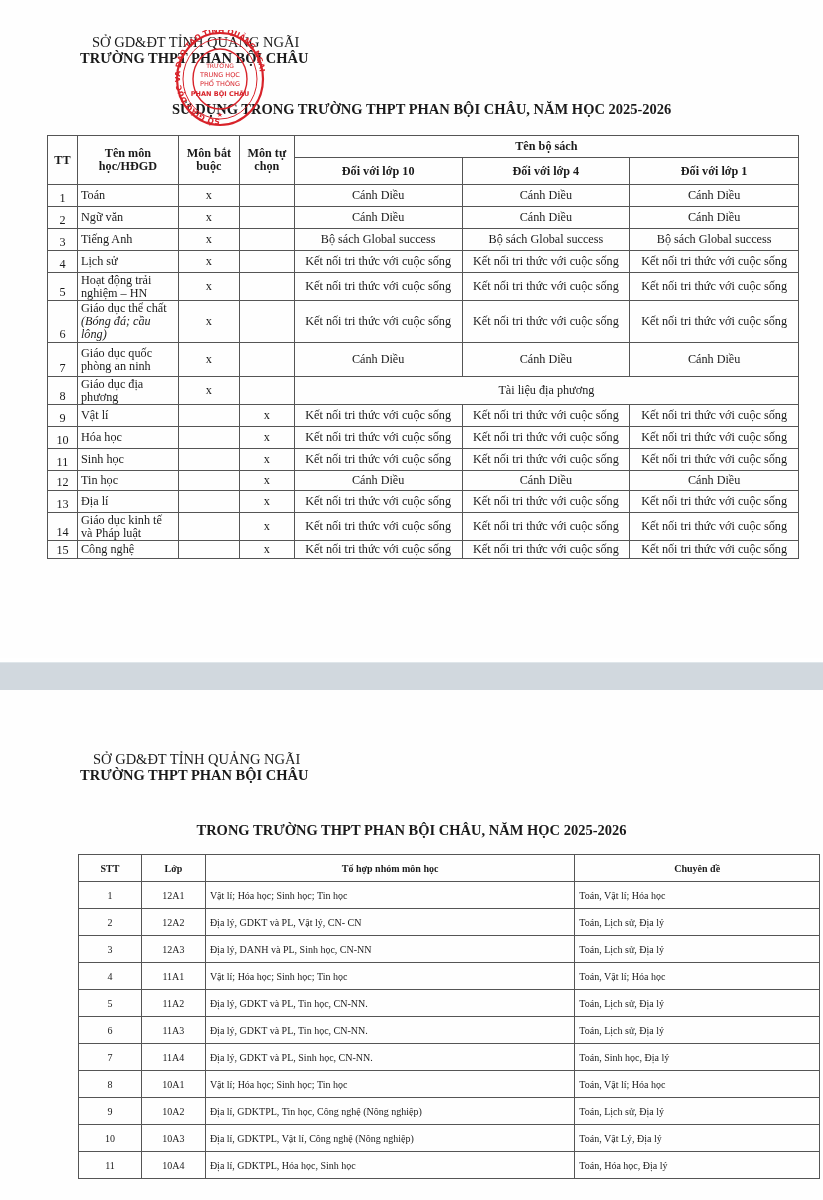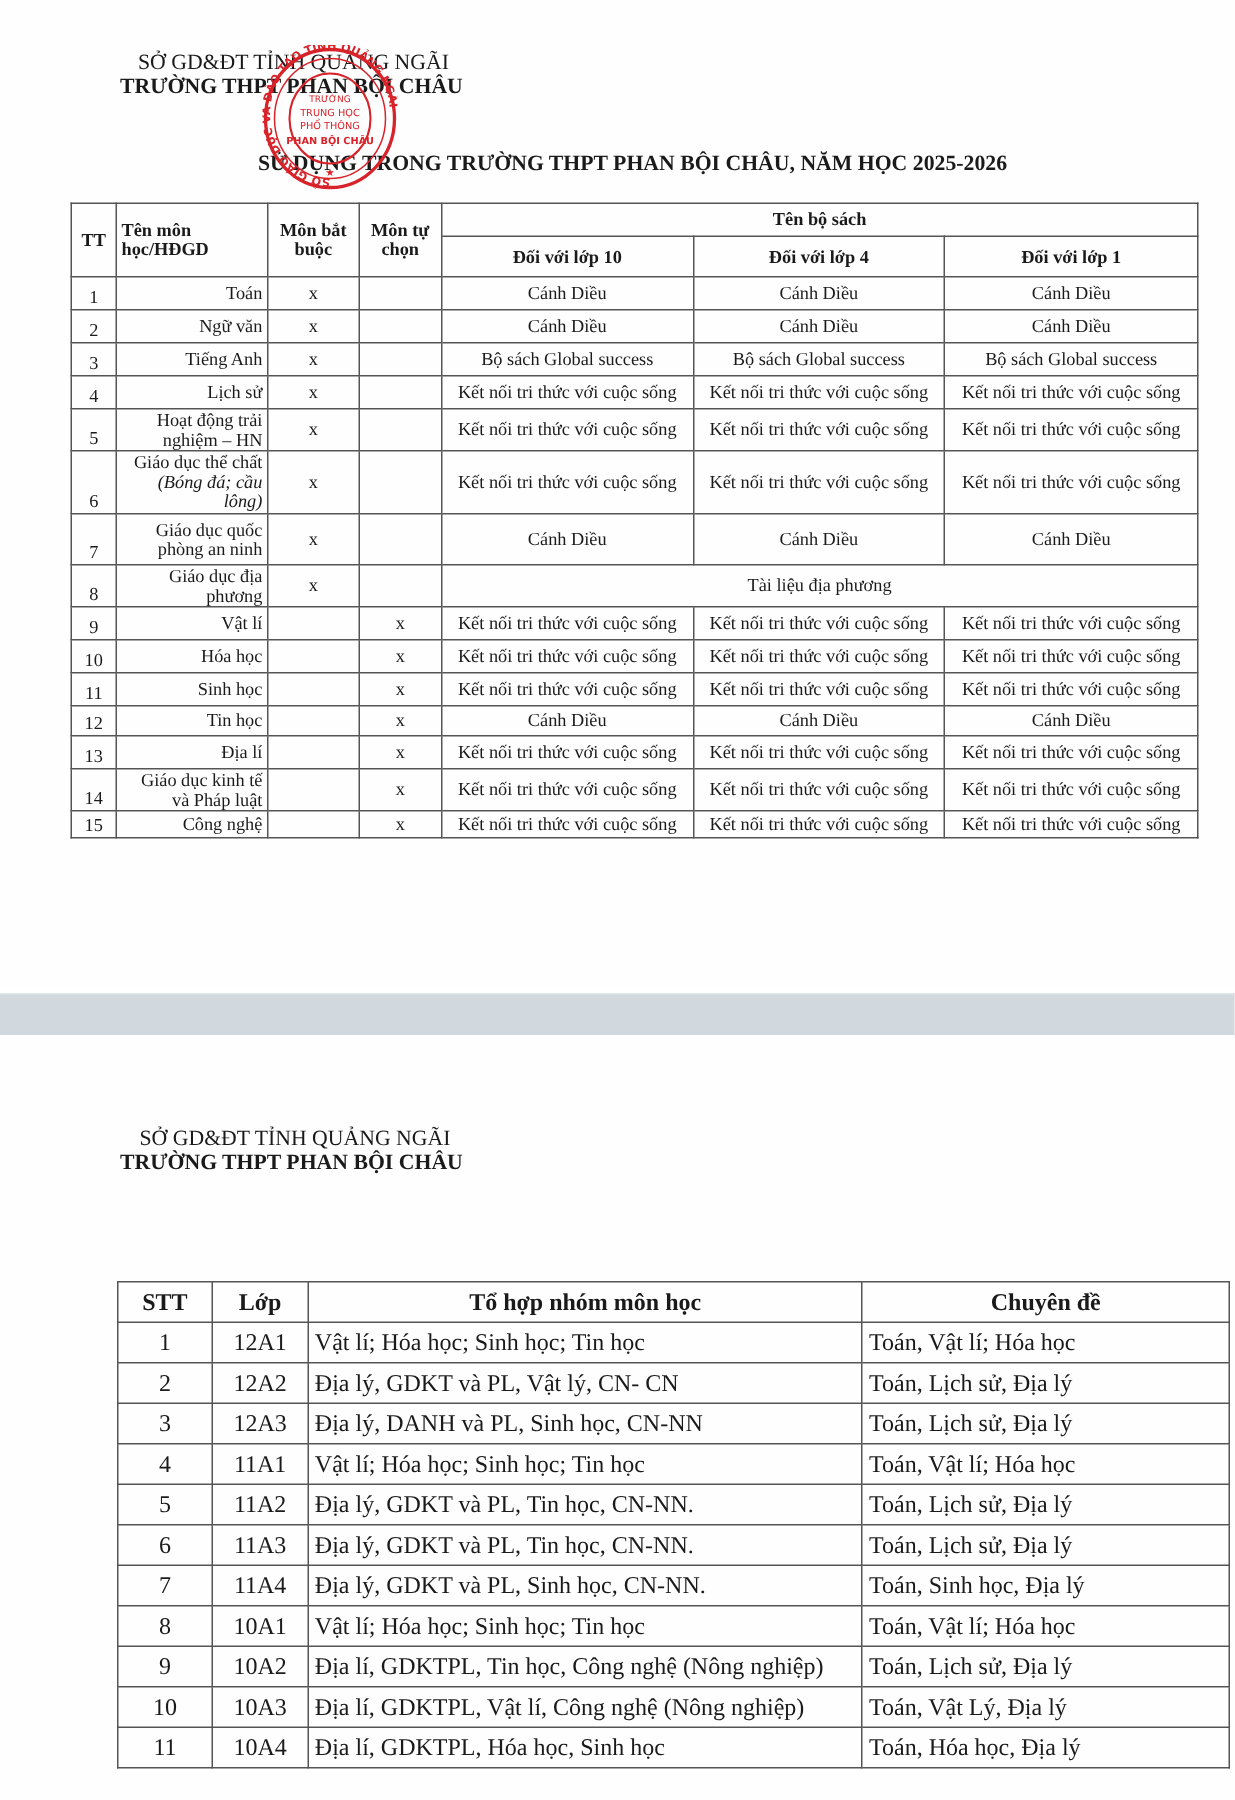--- a/index.html
+++ b/index.html
@@ -17,25 +17,25 @@
 
   
   .stamp { position:absolute; left:175px; top:30px; width:90px; height:98px; }
 
   table { border-collapse:collapse; position:absolute; }
   td, th { border:1px solid #555; padding:0 3px; font-size:12.2px; line-height:13px; }
   th { font-weight:bold; }
 
   #t1 { left:47px; top:135px; width:752px; }
   #t1 td.c { text-align:center; }
-  #t1 td.sub { text-align:right; }
+  #t1 td.sub { text-align:left; }
   #t1 .num { text-align:center; vertical-align:bottom; padding-bottom:1px; }
 
   #t2 { left:78px; top:164px; width:742px; }
-  #t2 td, #t2 th { font-size:16px; height:26px; padding:0 4px; }
+  #t2 td, #t2 th { font-size:10px; height:26px; padding:0 4px; }
   #t2 td.c { text-align:center; }
 </style>
 </head>
 <body>
 
 <div class="page" id="page1">
   <div class="org1" style="left:92px;top:34px;">SỞ GD&amp;ĐT TỈNH QUẢNG NGÃI</div>
   <div class="org2" style="left:80px;top:50px;">TRƯỜNG THPT PHAN BỘI CHÂU</div>
 
   <div class="title" style="left:172px;top:101px;">SỬ DỤNG TRONG TRƯỜNG THPT PHAN BỘI CHÂU, NĂM HỌC 2025-2026</div>
@@ -65,21 +65,21 @@
         <col style="width:101px">
         <col style="width:61px">
         <col style="width:55px">
       <col style="width:168px">
         <col style="width:168px">
         <col style="width:169px">
     </colgroup>
     <thead>
       <tr style="height:22px">
         <th rowspan="2">TT</th>
-        <th rowspan="2" style="text-align:left">Tên môn học/HĐGD</th>
+        <th rowspan="2" style="text-align:center">Tên môn học/HĐGD</th>
         <th rowspan="2">Môn bắt buộc</th>
         <th rowspan="2">Môn tự chọn</th>
         <th colspan="3">Tên bộ sách</th>
       </tr>
       <tr style="height:27px">
         <th>Đối với lớp 10</th>
         <th>Đối với lớp 4</th>
         <th>Đối với lớp 1</th>
       </tr>
     </thead>
@@ -219,20 +219,21 @@
         </tr>
       </tbody>
   </table>
 </div>
 
 <div class="gap"></div>
 
 <div class="page" id="page2">
   <div class="org1" style="left:93px;top:61px;">SỞ GD&amp;ĐT TỈNH QUẢNG NGÃI</div>
   <div class="org2" style="left:80px;top:77px;">TRƯỜNG THPT PHAN BỘI CHÂU</div>
+  <div class="title" style="left:0;width:823px;top:132px;">TRONG TRƯỜNG THPT PHAN BỘI CHÂU, NĂM HỌC 2025-2026</div>
 
   <table id="t2">
     <colgroup>
       <col style="width:63px">
         <col style="width:64px">
         <col style="width:370px">
         <col style="width:245px">
     </colgroup>
     <thead>
       <tr>

